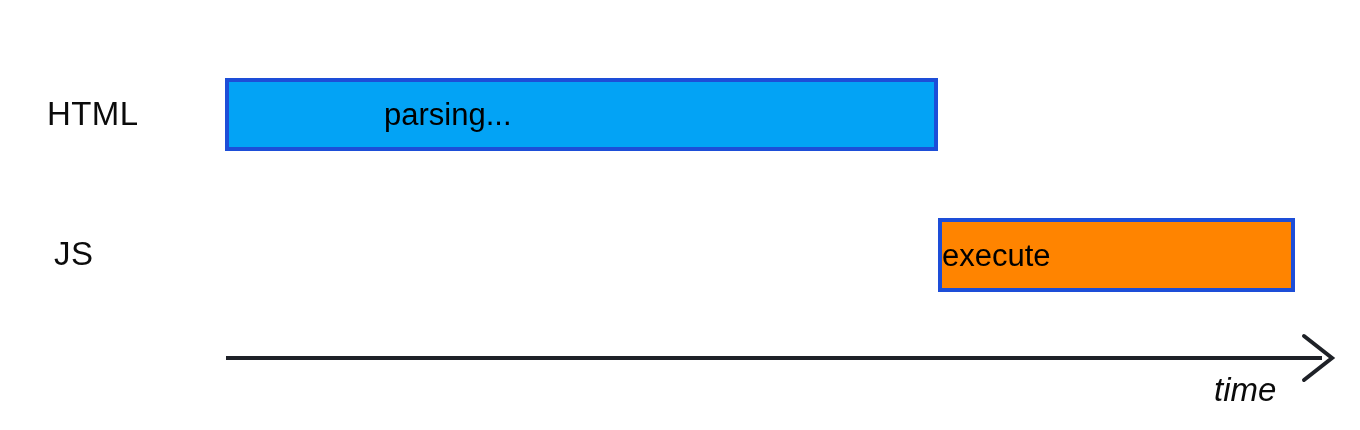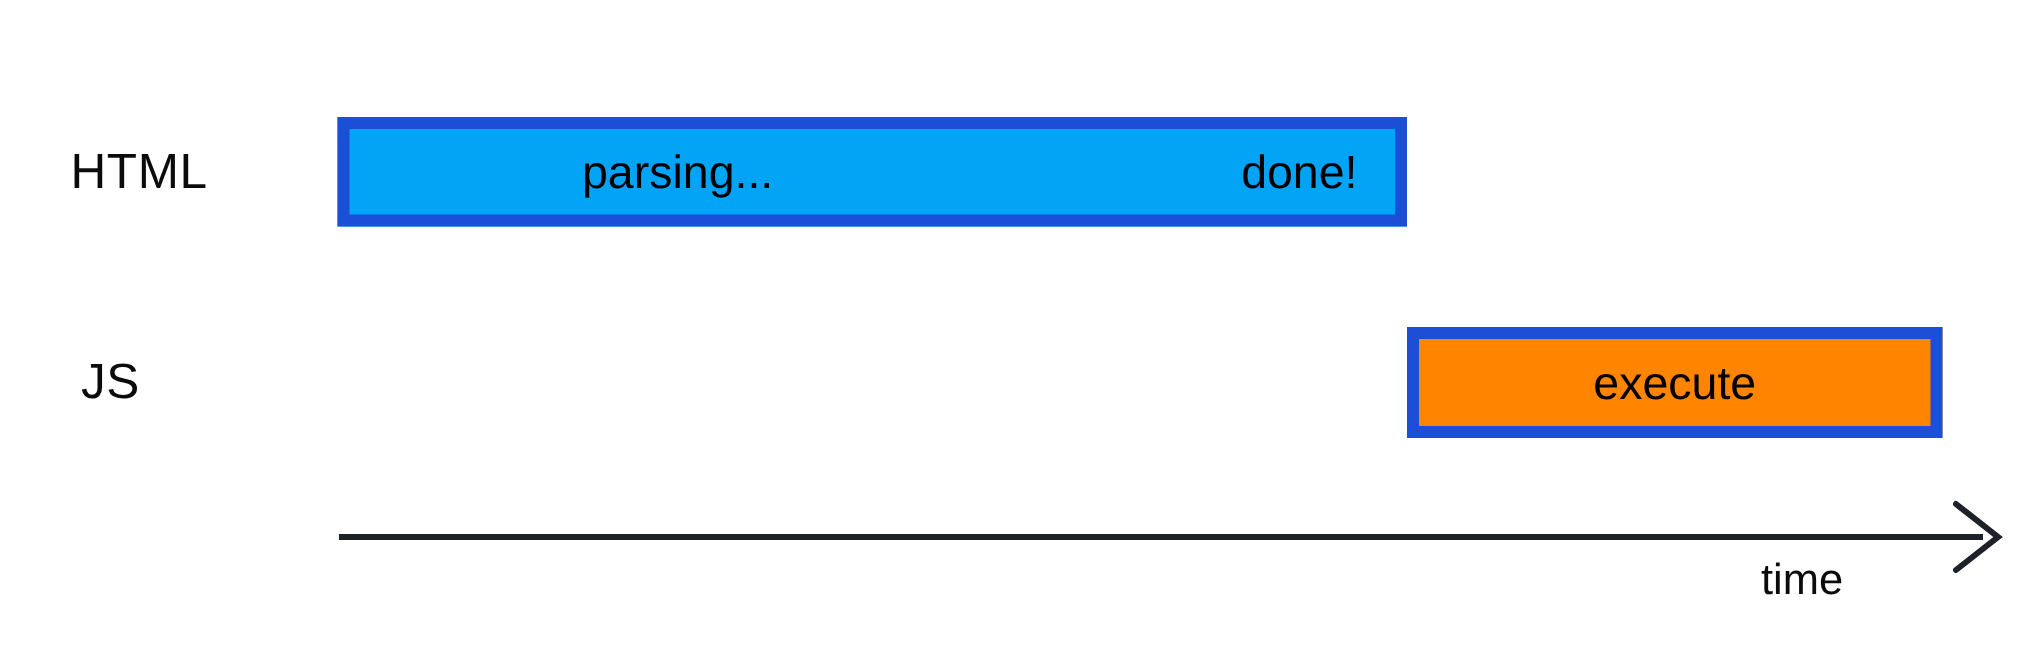--- a/index.html
+++ b/index.html
@@ -30,21 +30,21 @@
     line-height: 1;
     white-space: nowrap;
   }
   #label-html { left: 47px; top: 61px; }
   #label-js   { left: 54px; top: 201px; }
 
   
   .bar {
     position: absolute;
     box-sizing: border-box;
-    border: 8px solid #1d4ed8;
+    border: 4px solid #1d4ed8;
     display: flex;
     align-items: center;
     font-size: 31px;
     color: #000000;
     line-height: 1;
     white-space: nowrap;
   }
 
   #bar-html {
     left: 225px;
@@ -65,51 +65,51 @@
     background: #ffc93c;
     justify-content: center;
   }
 
   #bar-execute {
     left: 938px;
     top: 182px;
     width: 357px;
     height: 74px;
     background: #ff8400;
-    justify-content: center;
+    justify-content: flex-start;
   }
 
   
   #time-axis {
     position: absolute;
     left: 220px;
     top: 296px;
     width: 1120px;
     height: 56px;
   }
   #time-label {
     position: absolute;
-    left: 1174px;
+    left: 1214px;
     top: 337px;
-    font-size: 29px;
+    font-size: 33px;
     color: #0b0b0b;
     line-height: 1;
     white-space: nowrap;
+    font-style: italic;
   }
 </style>
 </head>
 <body>
 
 <div id="canvas">
 
   <div class="row-label" id="label-html">HTML</div>
 
   <div class="bar" id="bar-html">
     <span class="bar-text">parsing...</span>
-    <span class="bar-text">done!</span>
   </div>
 
   <div class="row-label" id="label-js">JS</div>
 
 
   <div class="bar" id="bar-execute">
     <span class="bar-text">execute</span>
   </div>
 
   <svg id="time-axis" viewBox="0 0 1120 56">

